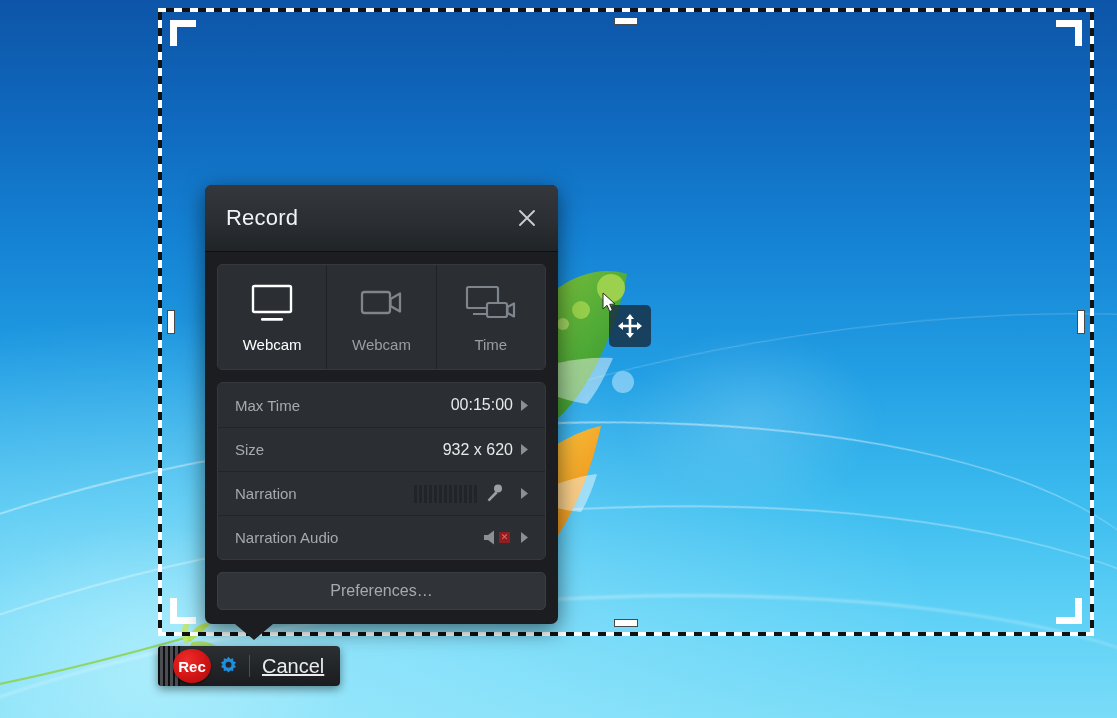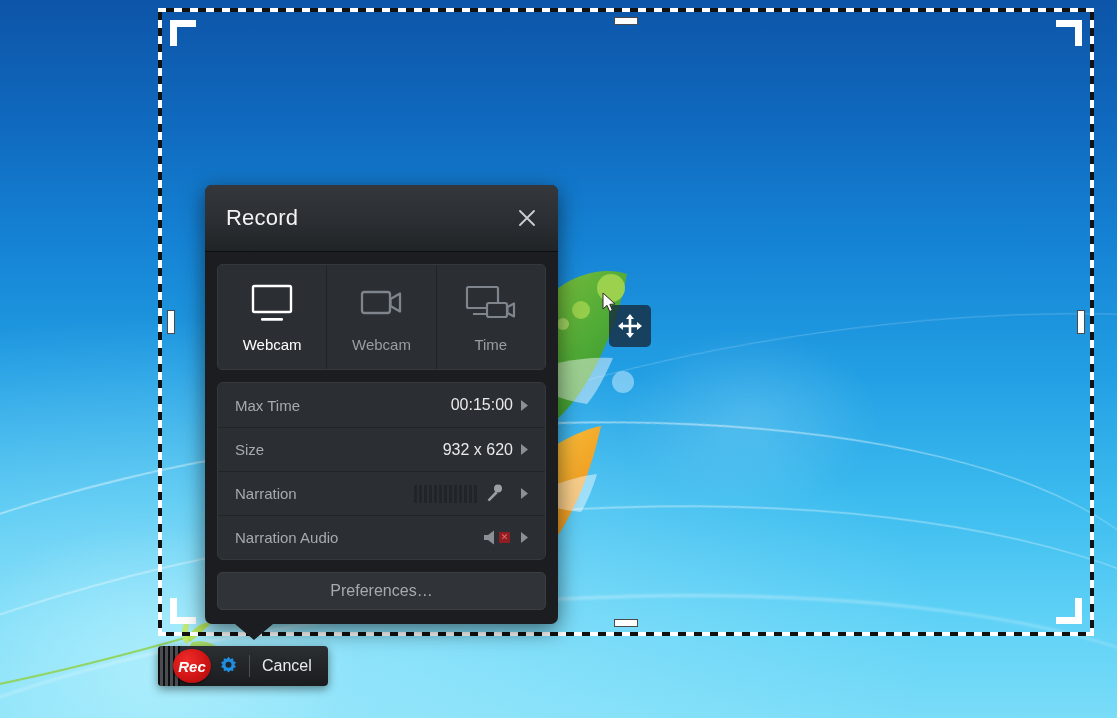--- a/index.html
+++ b/index.html
@@ -235,30 +235,29 @@
     background:repeating-linear-gradient(90deg,#0e0f11 0 2px, #4a4d51 2px 5px);
     border-radius:4px 0 0 4px;
   }
   #rec-button{
     width:38px; height:34px; border-radius:50%;
     background:radial-gradient(circle at 38% 32%, #ef2a2a 0%, #d01414 55%, #a50d0d 100%);
     color:#fff; font-size:15px; font-weight:bold;
     display:flex; align-items:center; justify-content:center;
     margin-left:-10px; cursor:pointer;
     box-shadow:0 1px 2px rgba(0,0,0,0.6);
-    font-style:italic;
   }
   #gear-button{
     width:34px; height:40px;
     display:flex; align-items:center; justify-content:center;
     cursor:pointer;
   }
   #toolbar-divider{ width:1px; height:22px; background:#4c5054; margin:0 10px 0 4px; }
   #cancel-button{
-    color:#e9ebec; font-size:16px; cursor:pointer; padding:0 2px;
+    color:#e9ebec; font-size:20px; cursor:pointer; padding:0 2px;text-decoration:underline;
   }
 </style>
 </head>
 <body>
 
 <div id="desktop">
   <div class="swoosh sw4"></div>
   <div class="glow2"></div>
   <div class="glow1"></div>
   <div class="swoosh sw1"></div>

